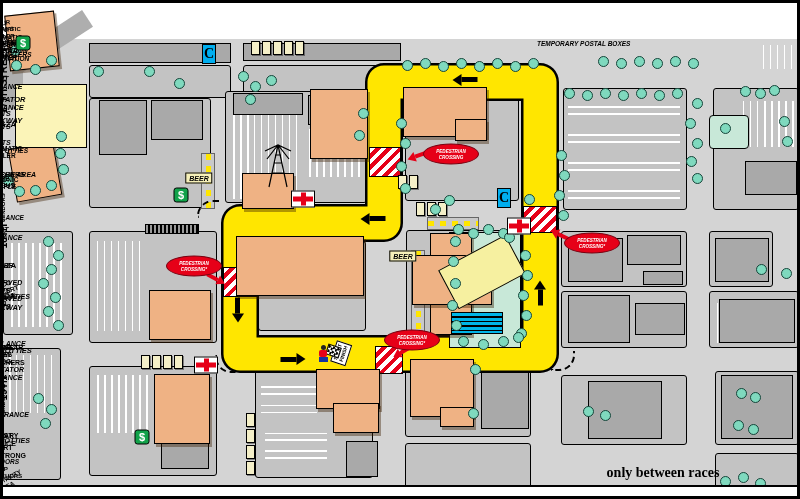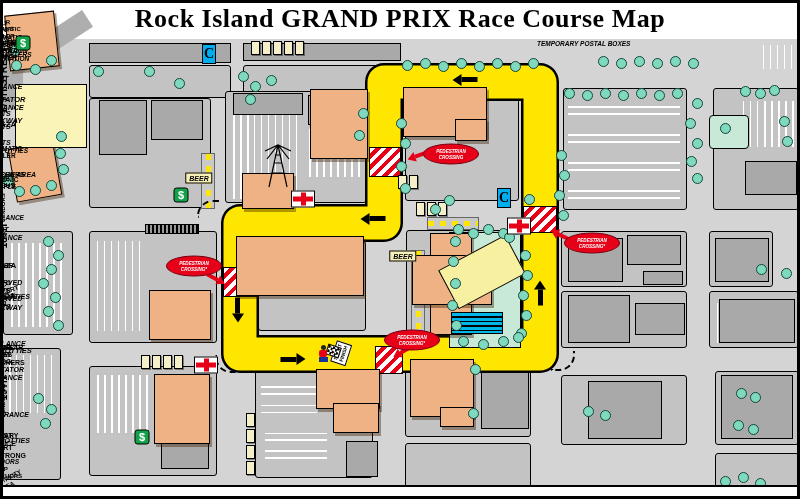--- a/index.html
+++ b/index.html
@@ -64,29 +64,29 @@
   .racer .body{width:8px;height:7px;background:#E60018;margin:0 auto;border-radius:2px}
   .racer .legs{width:9px;height:5px;background:#1434A0;margin:0 auto}
   .tower{position:absolute;z-index:7}
   .bottomstrip{position:absolute;left:0;top:482px;width:100%;height:11px;background:#fff;border-top:2px solid #000;z-index:13}
 </style>
 </head>
 <body>
 
 <div class="page" id="map">
   <div class="titlebar"></div>
-  <div class="title">Rock Island GRAND  PRIX Race Course Map</div>
   <div class="subtitle lbl it" style="transform:none;left:534px;position:absolute">TEMPORARY POSTAL BOXES</div>
   <svg id="course" width="794" height="493">
     <path id="course-outline" fill="none" stroke-width="38" stroke-linejoin="round" stroke-linecap="round" d="M390 79 H537 V351 H237 V220 H381 V79 Z" stroke="#000000"></path>
     <path id="course-fill" fill="none" stroke-width="33" stroke-linejoin="round" stroke-linecap="round" d="M390 79 H537 V351 H237 V220 H381 V79 Z" stroke="#FFE600"></path>
   </svg>
   <svg class="tower" style="left:260px;top:140px" width="30" height="46" viewBox="0 0 30 46">
     <path d="M15 2 L6 44 M15 2 L24 44 M9 30 L21 30 M11 20 L19 20 M12 12 L18 12 M2 8 L15 2 L28 8 M4 16 L15 2 L26 16" stroke="#000" stroke-width="1.2" fill="none"></path>
   </svg>
+  <div class="note" style="left:660px;top:462px">only between races</div>
   <div class="bottomstrip"></div>
 <div class="droad" style="left: -12px; top: 34px; width: 105px; height: 20px; transform: rotate(-33deg);"></div>
     <div class="droad" style="left: 0px; top: 56px; width: 20px; height: 50px;"></div>
     <div class="block" style="left: 86px; top: 62px; width: 142px; height: 33px;"></div>
     <div class="block" style="left: 240px; top: 62px; width: 156px; height: 33px;"></div>
     <div class="block" style="left: 86px; top: 95px; width: 122px; height: 110px;"></div>
     <div class="block" style="left: 222px; top: 88px; width: 142px; height: 112px;"></div>
     <div class="block" style="left: 402px; top: 90px; width: 114px; height: 108px;"></div>
     <div class="block" style="left: 560px; top: 85px; width: 124px; height: 122px;"></div>
     <div class="block" style="left: 710px; top: 85px; width: 86px; height: 122px;"></div>

